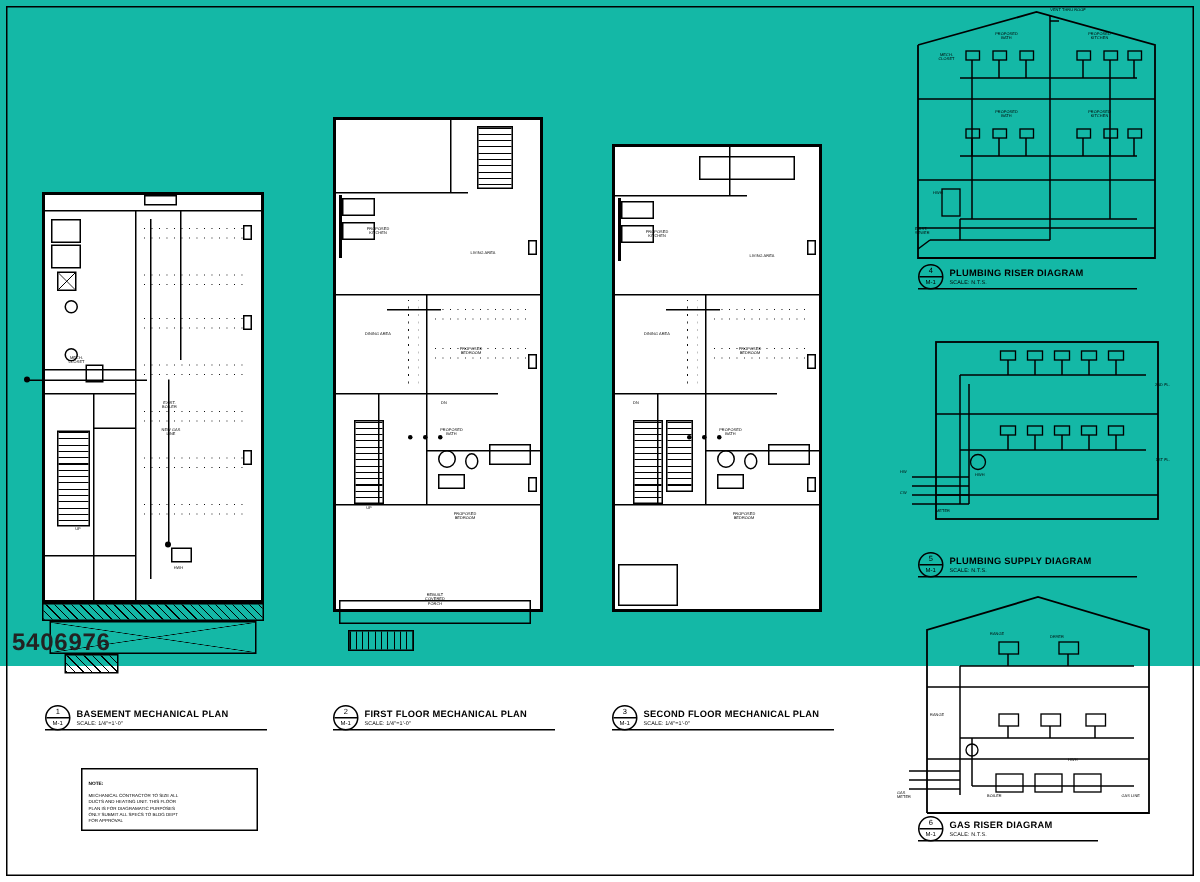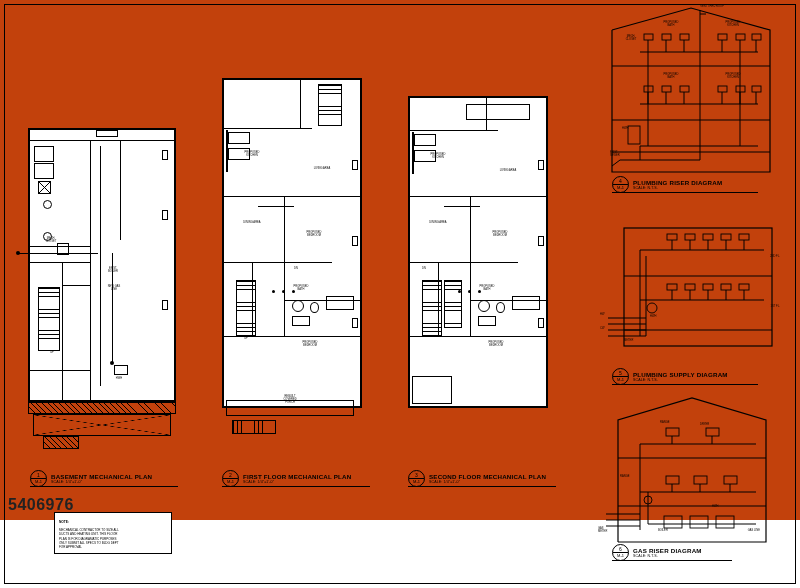--- a/index.html
+++ b/index.html
@@ -10,22 +10,22 @@
   body {
     width: 800px;
     height: 588px;
     font-family: "Liberation Sans", sans-serif;
     color: #000;
     overflow: hidden;
   }
   #sheet {
     position: relative;
     width: 800px;
-    height: 520px;
-    background: #c2410c;
+    height: 444px;
+    background: #14b8a6;
   }
 
   
   .ln-h { position: absolute; background: #000; height: 1px; }
   .ln-v { position: absolute; background: #000; width: 1px; }
   .ln-v2 { position: absolute; background: #000; width: 2px; }
   .box { position: absolute; border: 1px solid #000; box-sizing: border-box; }
 
   
   .sheet-border {

